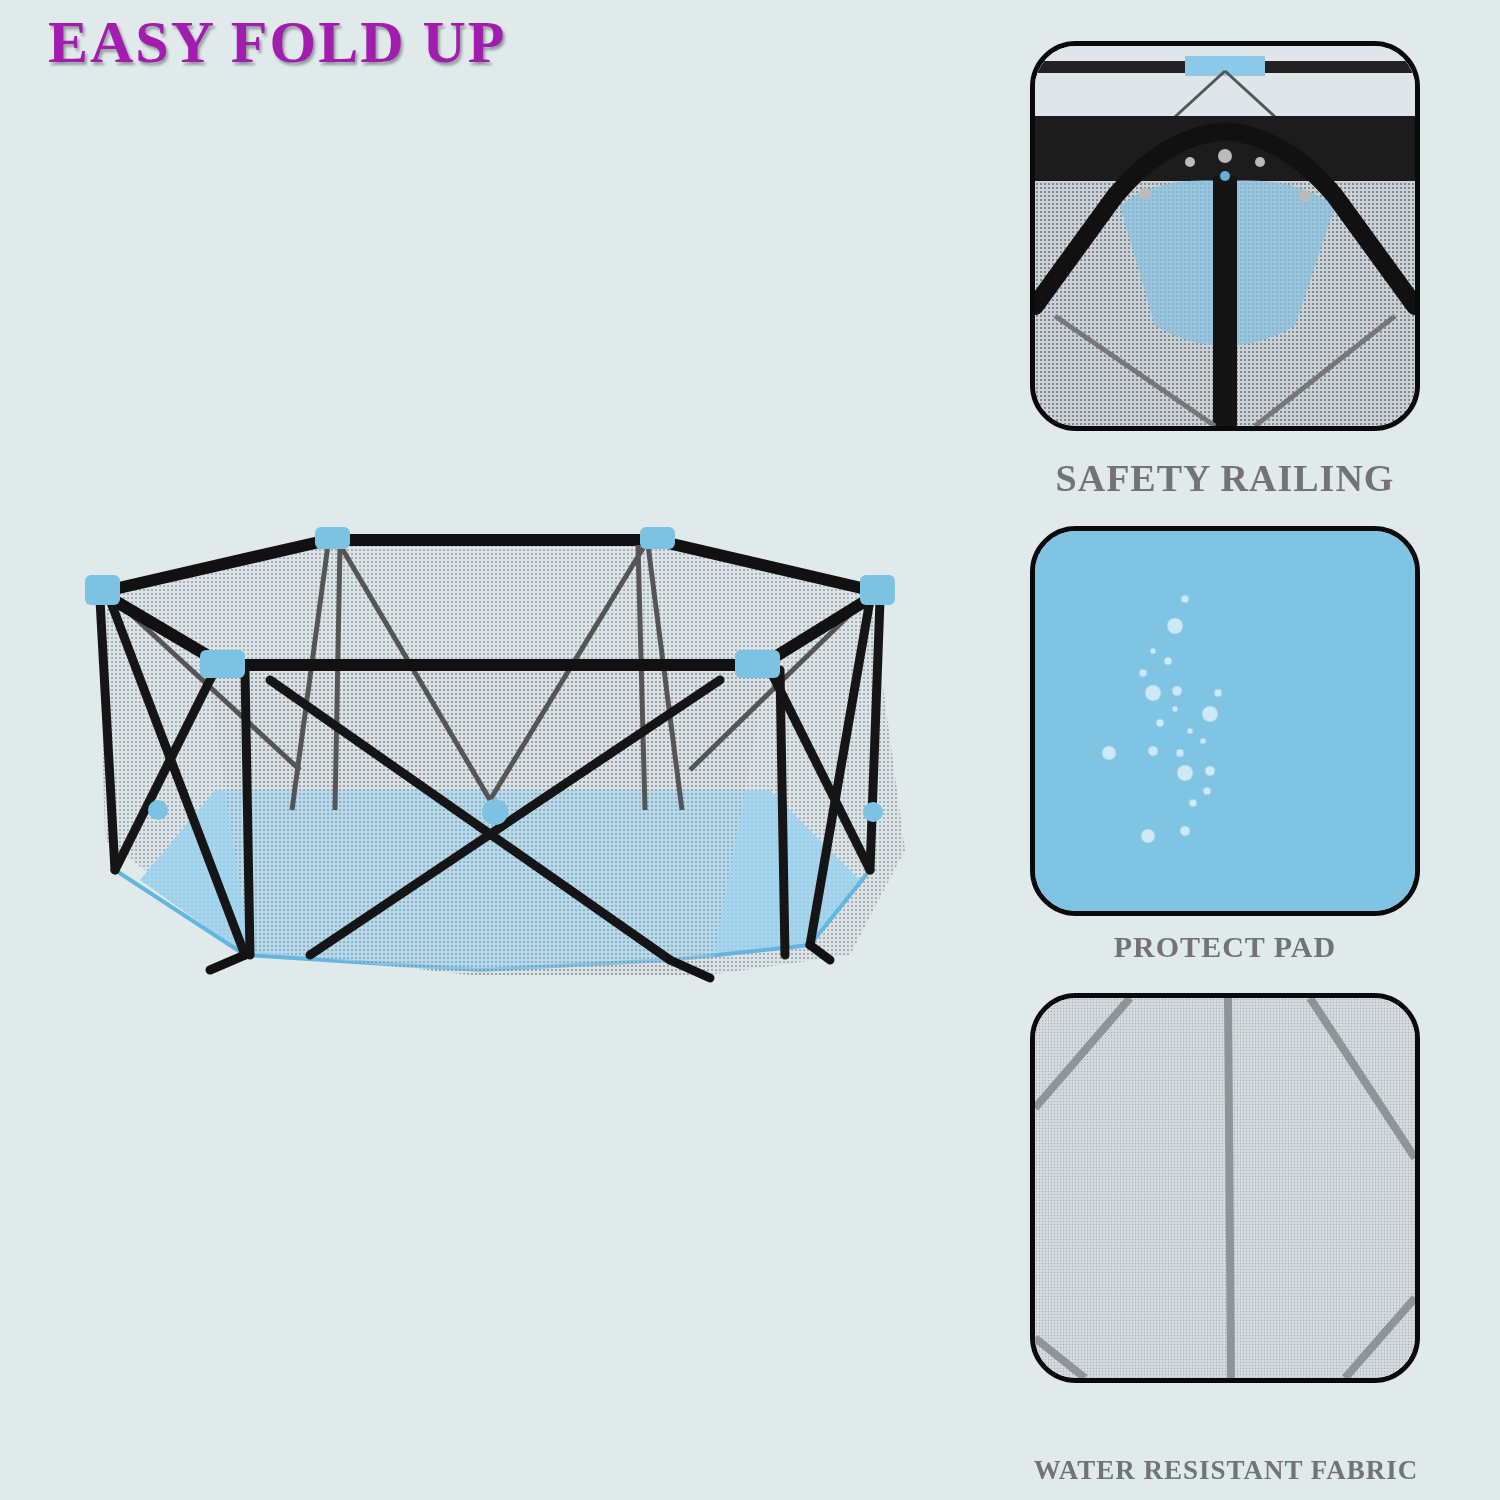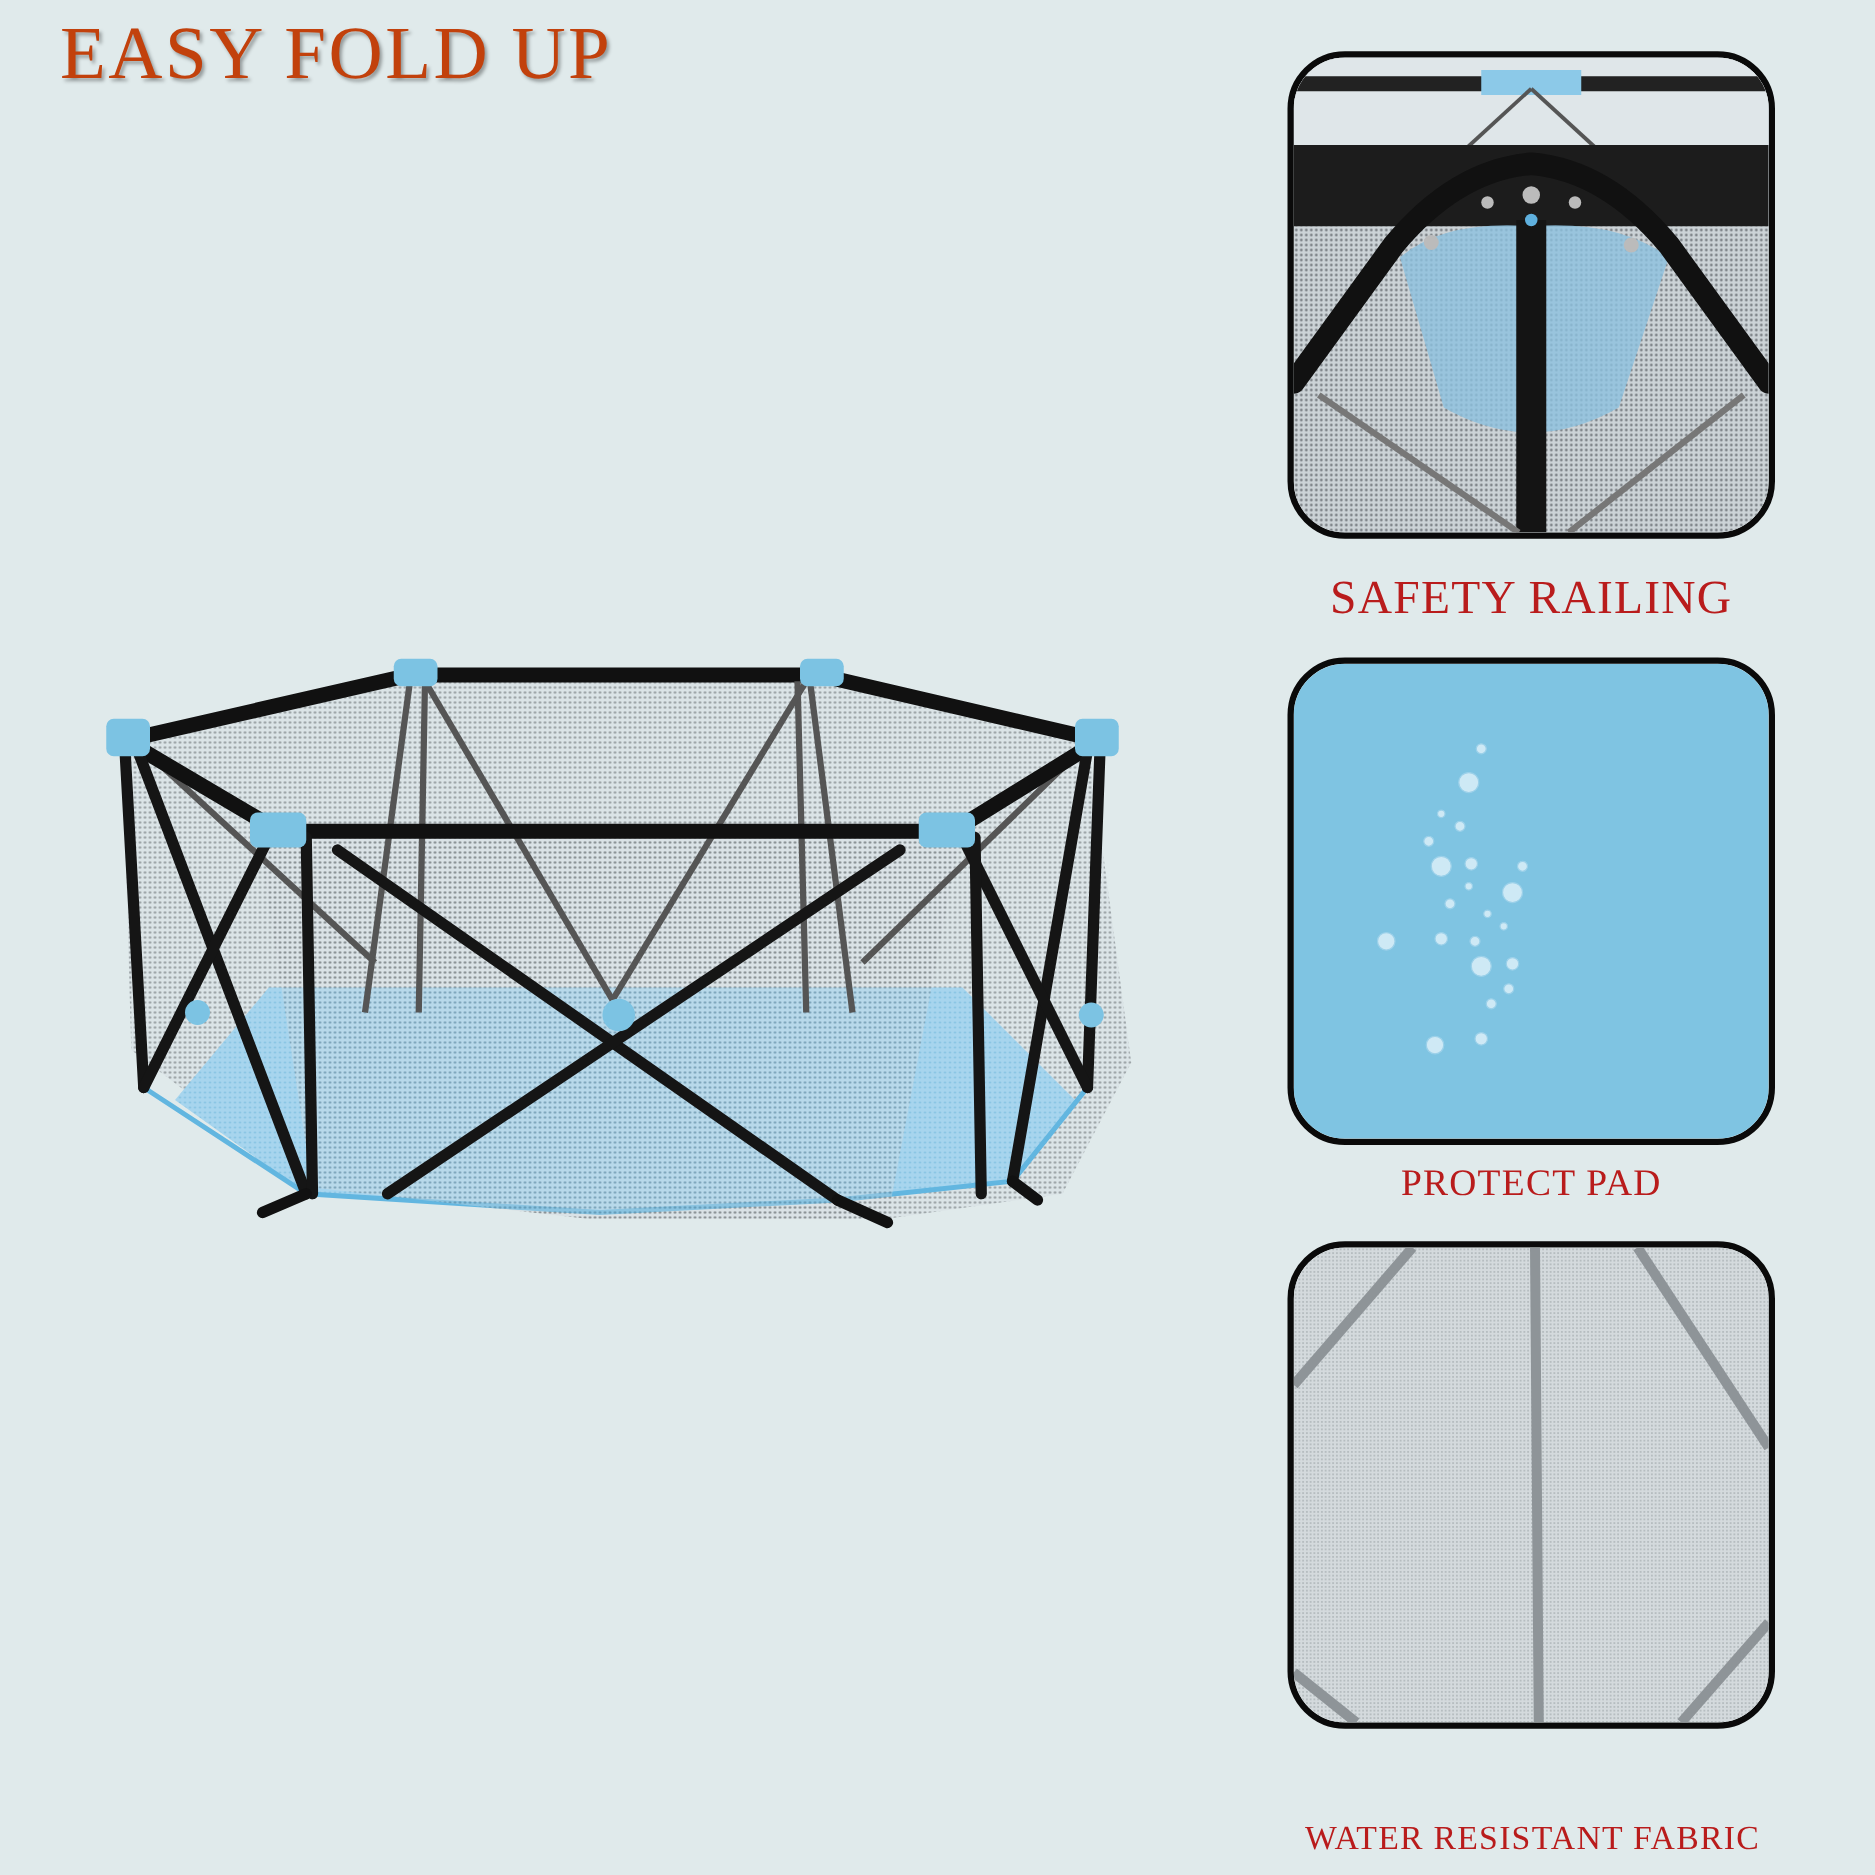--- a/index.html
+++ b/index.html
@@ -4,32 +4,32 @@
 <style>
   html, body { margin:0; padding:0; }
   body {
     width:1500px; height:1500px; position:relative; overflow:hidden;
     background:#e0eaeb;
     font-family:"DejaVu Serif","Liberation Serif",serif;
   }
   .headline {
     position:absolute; left:48px; top:8px;
     font-family:"Liberation Serif","DejaVu Serif",serif;
-    font-weight:normal; font-size:60px; letter-spacing:2px; color:#c2410c;
+    font-weight:bold; font-size:60px; letter-spacing:2px; color:#a21caf;
     text-shadow:2px 3px 3px rgba(0,0,0,0.35);
   }
   .product { position:absolute; left:70px; top:500px; width:900px; height:520px; }
   .panel {
     position:absolute; left:1030px; width:390px; height:390px;
     border:5px solid #0a0a0a; border-radius:46px; box-sizing:border-box; overflow:hidden;
   }
   .panel svg { display:block; width:100%; height:100%; }
   .caption {
     position:absolute; font-family:"Liberation Serif","DejaVu Serif",serif;
-    font-weight:normal; color:#b91c1c; text-align:center; letter-spacing:1px;
+    font-weight:bold; color:#737373; text-align:center; letter-spacing:1px;
   }
 </style>
 </head>
 <body>
 
 <div class="headline">EASY FOLD UP</div>
 
 <div class="product">
   <svg viewBox="0 0 900 520" width="900" height="520">
     <defs>

